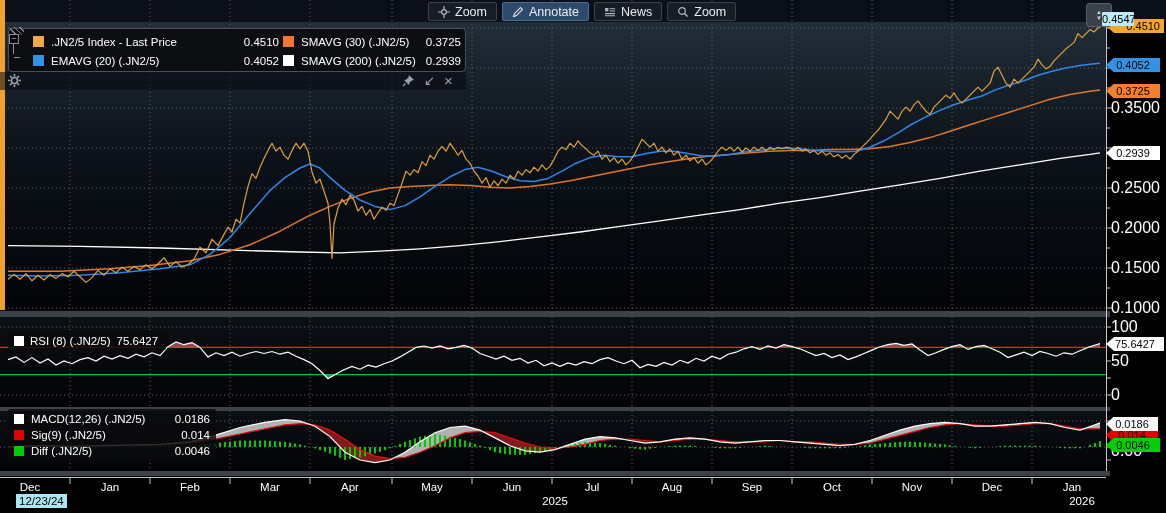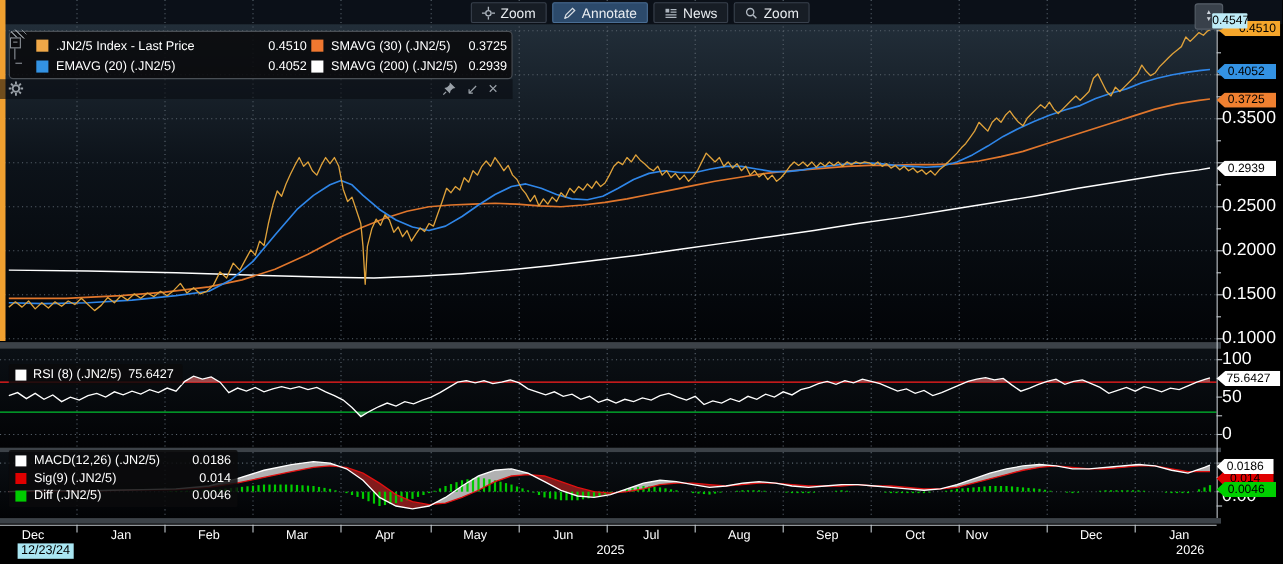--- a/index.html
+++ b/index.html
@@ -490,21 +490,21 @@
       <div class="xl" style="left: 110px;">Jan</div>
       <div class="xl" style="left: 190px;">Feb</div>
       <div class="xl" style="left: 270px;">Mar</div>
       <div class="xl" style="left: 350px;">Apr</div>
       <div class="xl" style="left: 432px;">May</div>
       <div class="xl" style="left: 512px;">Jun</div>
       <div class="xl" style="left: 592px;">Jul</div>
       <div class="xl" style="left: 672px;">Aug</div>
       <div class="xl" style="left: 752px;">Sep</div>
       <div class="xl" style="left: 832px;">Oct</div>
-      <div class="xl" style="left: 888px;">Nov</div>
+      <div class="xl" style="left: 912px;">Nov</div>
       <div class="xl" style="left: 992px;">Dec</div>
       <div class="xl" style="left: 1072px;">Jan</div>
       <div class="yearl" style="left: 555px;">2025</div>
       <div class="yearl" style="left: 1082px;">2026</div>
     </div>
 
   <div id="date-tag">12/23/24</div>
 </div>
 
 </body></html>

